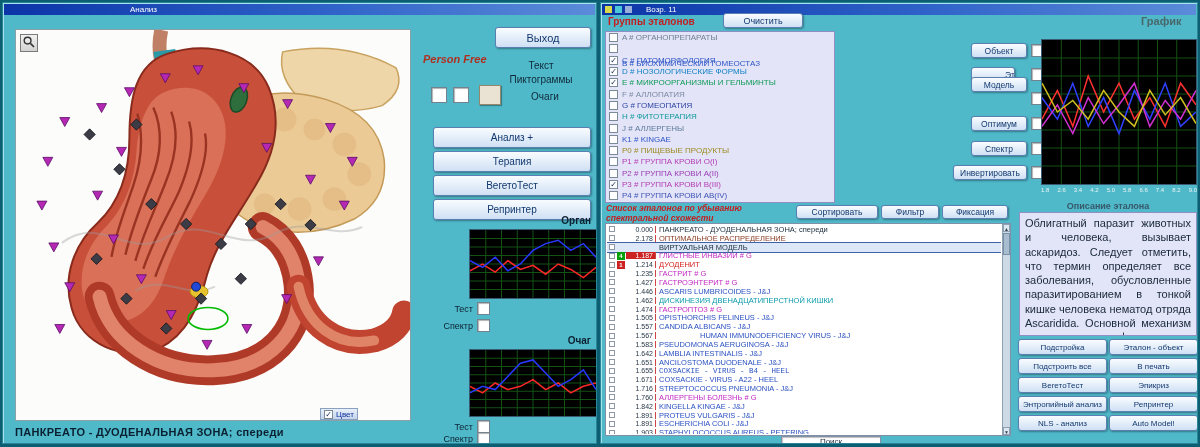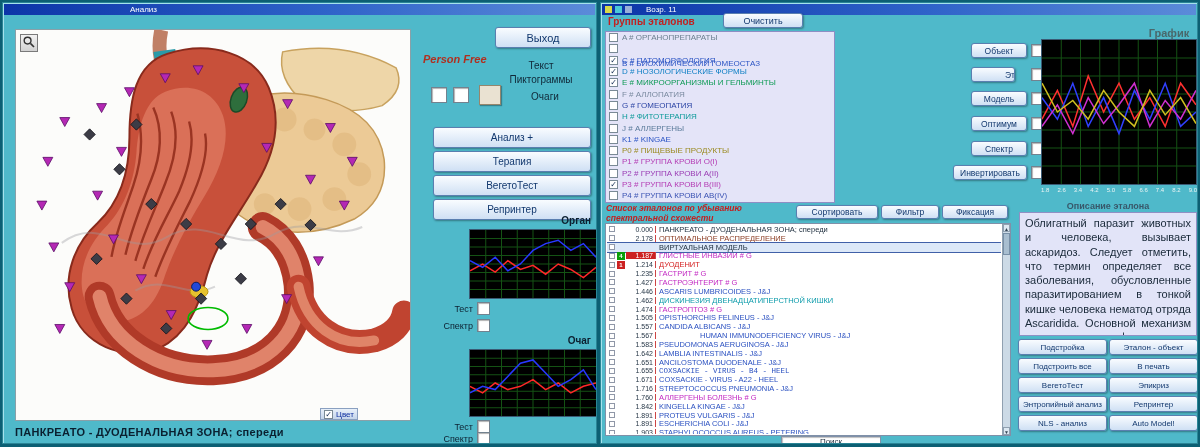--- a/index.html
+++ b/index.html
@@ -298,27 +298,27 @@
         <div class="grow">
           <span class="cbx">✓</span>
           <span class="glb" style="color: rgb(180, 60, 180);">P3 # ГРУППА КРОВИ B(III)</span>
         </div>
         <div class="grow">
           <span class="cbx"></span>
           <span class="glb" style="color: rgb(60, 84, 180);">P4 # ГРУППА КРОВИ AB(IV)</span>
         </div>
       </div>
 
-    <div class="gray-hd abs" style="left:540px;top:24px;width:56px;text-align:center">График</div>
+    <div class="gray-hd abs" style="left:540px;top:12px;width:56px;text-align:left">График</div>
     <div class="abs" id="graph-controls" style="left:352px;top:38px;width:92px;height:145px">
         <button class="btn gbtn" style="top: 2px; left: 18px; width: 56px;">Объект</button>
         <span class="inbox gbox" style="top: 3px;"></span>
         <button class="btn gbtn" style="top: 26px; left: 18px; width: 44px; padding-left: 33px;">Эталон</button>
         <span class="inbox gbox" style="top: 27px;"></span>
-        <button class="btn gbtn" style="top: 50px; left: 18px; width: 56px;">Модель</button>
+        <button class="btn gbtn" style="top: 36px; left: 18px; width: 56px;">Модель</button>
         <span class="inbox gbox" style="top: 51px;"></span>
         <button class="btn gbtn" style="top: 75px; left: 18px; width: 56px;">Оптимум</button>
         <span class="inbox gbox" style="top: 76px;"></span>
         <button class="btn gbtn" style="top: 100px; left: 18px; width: 56px;">Спектр</button>
         <span class="inbox gbox" style="top: 101px;"></span>
         <button class="btn gbtn" style="top: 124px; left: 0px; width: 74px;">Инвертировать</button>
         <span class="inbox gbox" style="top: 125px;"></span>
       </div>
     <div class="chart abs" style="left:440px;top:36px;width:156px;height:146px">
       <svg viewBox="0 0 100 100" preserveAspectRatio="none">

